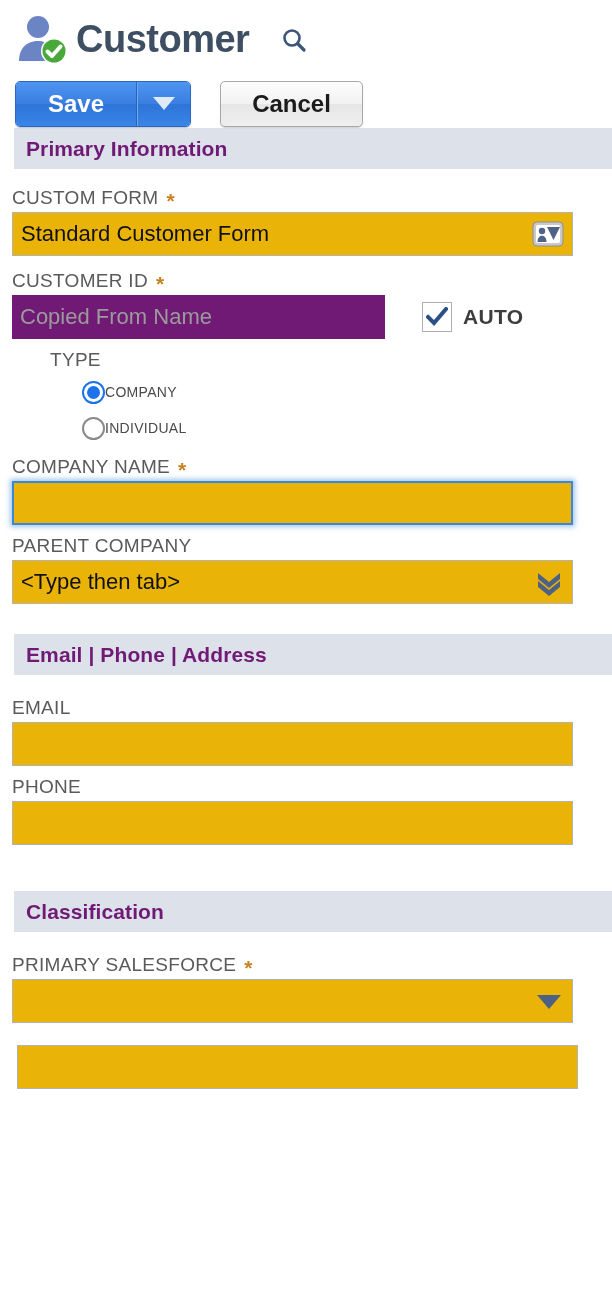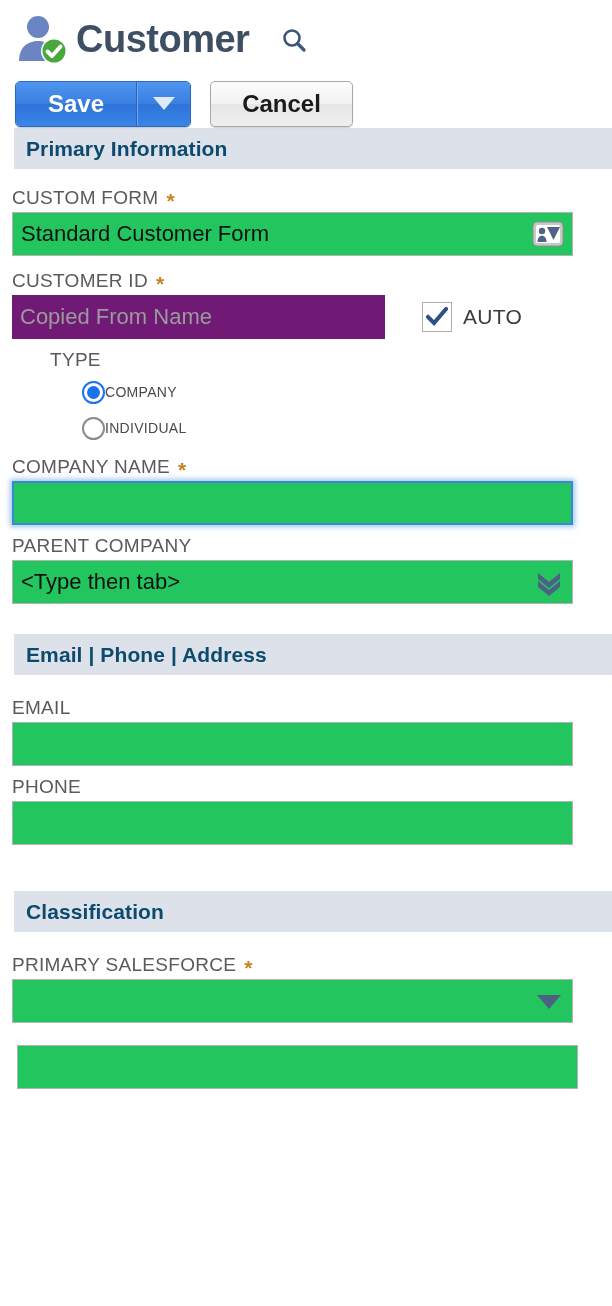--- a/index.html
+++ b/index.html
@@ -78,21 +78,21 @@
     cursor: pointer;
     border-left: 1px solid #6fa8f2;
   }
   .caret-down-white {
     width: 0; height: 0;
     border-left: 11px solid transparent;
     border-right: 11px solid transparent;
     border-top: 13px solid #dfeaf8;
   }
   .btn-cancel {
-    margin-left: 19px;
+    margin-left: 29px;
     height: 46px;
     min-width: 143px;
     border-radius: 5px;
     border: 1px solid #a8a8a8;
     background: linear-gradient(to bottom, #fdfdfd 0%, #f2f2f2 50%, #e6e6e6 51%, #efefef 100%);
     color: #1b1b1b;
     font-size: 24px;
     font-weight: bold;
     display: flex; align-items: center; justify-content: center;
     cursor: pointer;
@@ -105,21 +105,21 @@
     margin: 0 0 0 14px;
     background: #dde1ea;
     height: 41px;
     display: flex;
     align-items: center;
     padding-left: 12px;
   }
   .section-bar-title {
     font-size: 21px;
     font-weight: bold;
-    color: #0c4a6e;
+    color: #701a75;
     letter-spacing: 0.1px;
   }
 
   
   .field {
     padding-left: 12px;
   }
   .field-label {
     font-size: 19px;
     color: #5a5a5a;
@@ -134,21 +134,21 @@
     font-size: 21px;
     margin-left: 8px;
     line-height: 1;
     position: relative;
     top: 2px;
     font-weight: bold;
   }
   .input-box {
     height: 44px;
     border: 1px solid #b3b3b3;
-    background: #22c55e;
+    background: #eab308;
     display: flex;
     align-items: center;
     padding: 0 8px;
     font-size: 22px;
     color: #111111;
     position: relative;
   }
   .input-box.readonly {
     background: #701a75;
     border: none;
@@ -169,20 +169,21 @@
   
   .w-full   { width: 561px; }   
   .w-id     { width: 373px; }
 
   
   .id-row { display: flex; align-items: center; }
   .auto-wrap {
     display: flex; align-items: center;
     margin-left: 37px;
     cursor: pointer;
+    font-weight: bold;
   }
   .checkbox {
     width: 30px; height: 30px;
     border: 1px solid #aeaeae;
     background: #fff;
     display: flex; align-items: center; justify-content: center;
     flex: 0 0 auto;
   }
   .auto-label {
     font-size: 21px;

